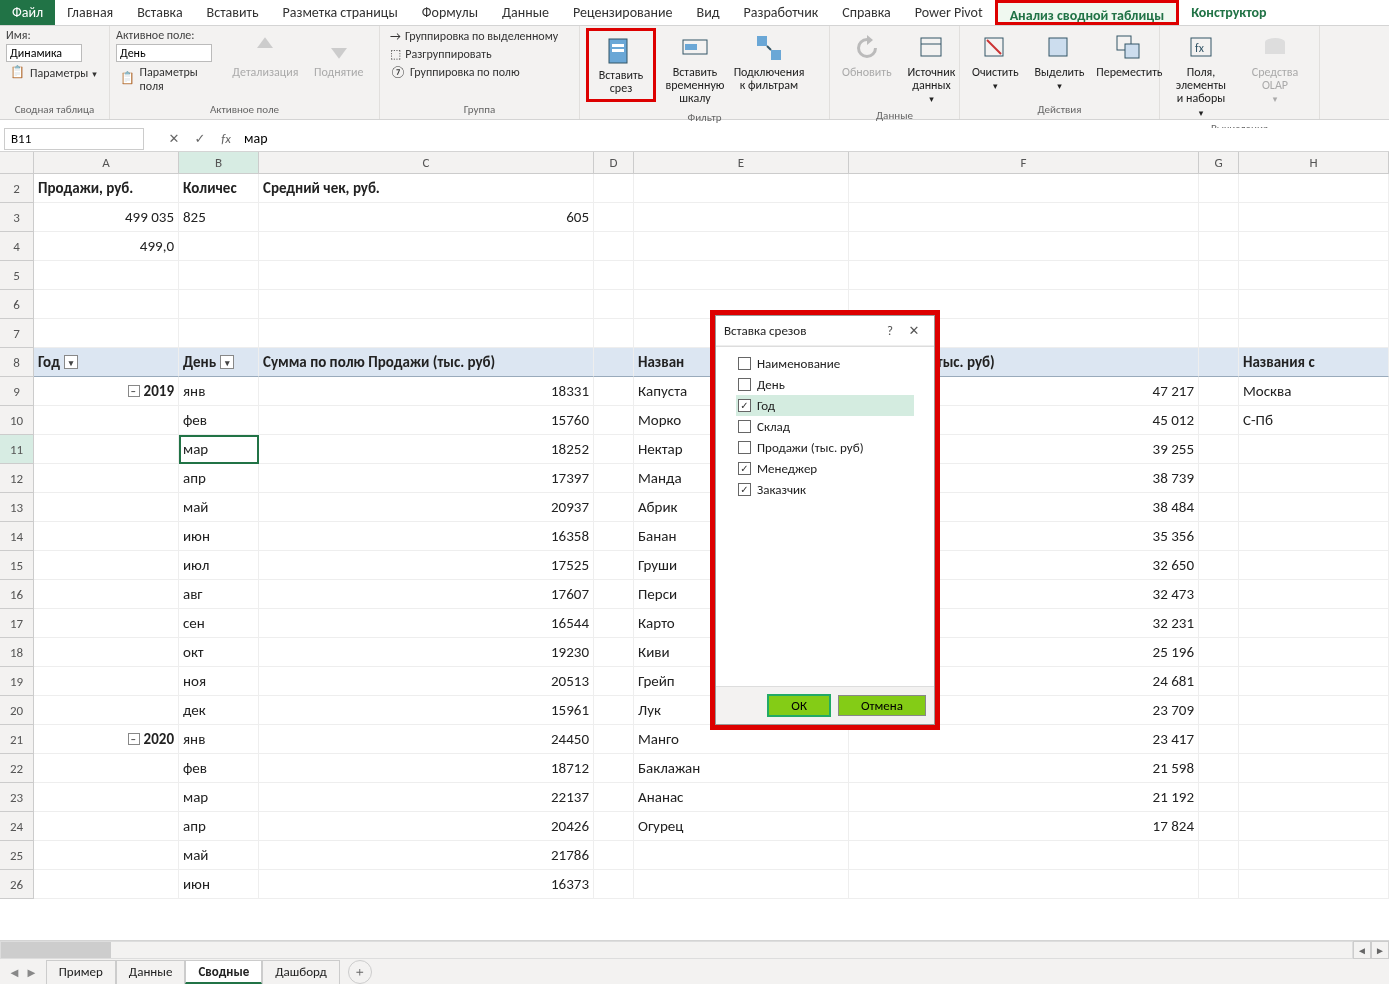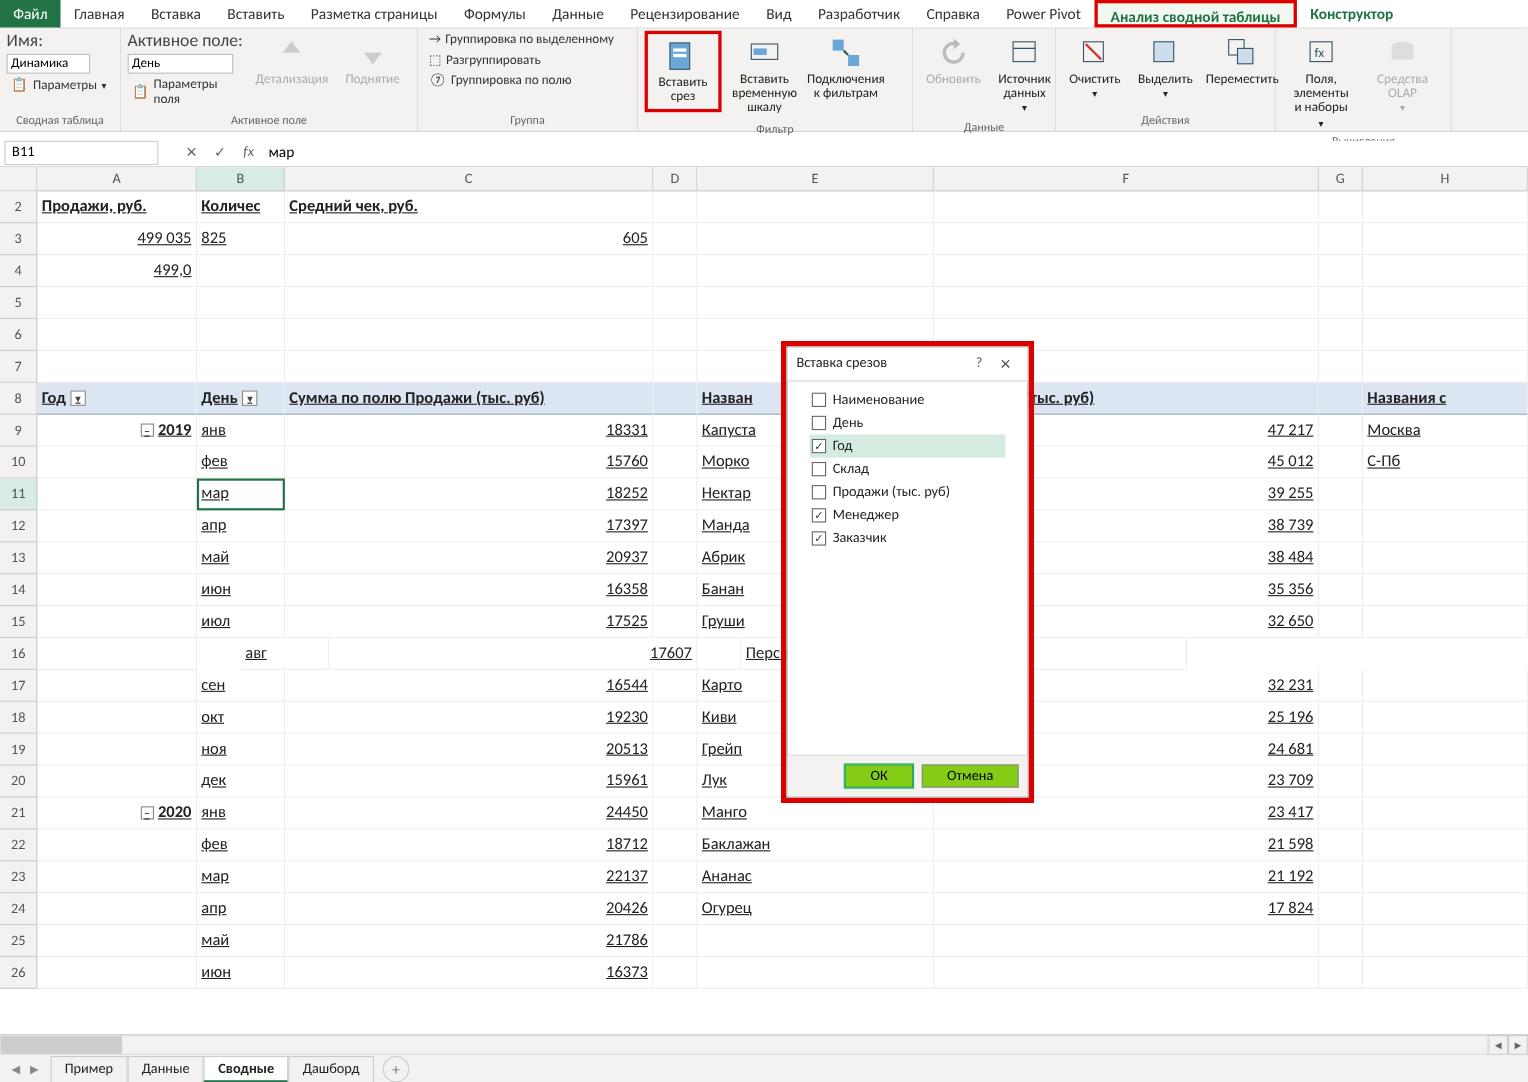--- a/index.html
+++ b/index.html
@@ -10,21 +10,21 @@
 .ribbon-tab { padding: 4px 12px; font-size: 14px; cursor: pointer; color: #333; }
 .ribbon-tab.file { background: #217346; color: #fff; }
 .ribbon-tab.active { color: #217346; font-weight: bold; border: 3px solid #d00; background: #f0f8f0; }
 .ribbon-tab.contextual { color: #217346; font-weight: 600; }
 
 
 .ribbon-body { display: flex; height: 94px; background: #f3f2f1; border-bottom: 1px solid #d4d4d4; }
 .rib-group { display: flex; flex-direction: column; border-right: 1px solid #e1dfdd; padding: 2px 6px; }
 .rib-group-content { flex: 1; display: flex; align-items: flex-start; gap: 4px; }
 .rib-group-label { font-size: 11px; color: #666; text-align: center; padding: 1px 0; }
-.rib-label { font-size: 16px; color: #444; }
+.rib-label { font-size: 12px; color: #444; }
 .rib-input { font-size: 12px; border: 1px solid #bbb; padding: 1px 3px; height: 18px; background: #fff; }
 .rib-btn-small { display: flex; align-items: center; gap: 4px; font-size: 12px; padding: 1px 4px; cursor: pointer; color: #333; }
 .rib-btn-big { display: flex; flex-direction: column; align-items: center; justify-content: center; gap: 2px; padding: 4px 6px; cursor: pointer; font-size: 12px; text-align: center; line-height: 1.1; width: 70px; }
 .rib-btn-big.disabled { color: #aaa; }
 .rib-btn-big.highlight { border: 3px solid #d00; }
 .rib-icon { width: 32px; height: 32px; display: inline-block; }
 .rib-icon-sm { width: 16px; height: 16px; display: inline-block; }
 .col-stack { display: flex; flex-direction: column; gap: 2px; }
 
 
@@ -36,21 +36,21 @@
 
 
 .grid-area { position: relative; height: 772px; overflow: hidden; }
 .col-headers { display: flex; position: absolute; top: 0; left: 0; height: 22px; background: #f3f2f1; }
 .row-headers { position: absolute; top: 22px; left: 0; width: 34px; background: #f3f2f1; }
 .corner { width: 34px; height: 22px; background: #f3f2f1; border-right: 1px solid #ccc; border-bottom: 1px solid #ccc; }
 .col-h { height: 22px; display: flex; align-items: center; justify-content: center; font-size: 13px; color: #555; border-right: 1px solid #ccc; border-bottom: 1px solid #ccc; background: #f3f2f1; }
 .col-h.sel { background: #d7ece3; }
 .row-h { width: 34px; height: 29px; display: flex; align-items: center; justify-content: center; font-size: 13px; color: #555; border-right: 1px solid #ccc; border-bottom: 1px solid #ccc; }
 .row-h.sel { background: #d7ece3; }
-.cells { position: absolute; top: 22px; left: 34px; text-decoration: underline; }
+.cells { position: absolute; top: 22px; left: 34px; }
 .cell-row { display: flex; height: 29px; }
 .cell { border-right: 1px solid #eee; border-bottom: 1px solid #eee; font-size: 15px; padding: 2px 4px; display: flex; align-items: center; overflow: hidden; white-space: nowrap; }
 .cell.bold { font-weight: bold; }
 .cell.right { justify-content: flex-end; }
 .cell.header-blue { background: #dce6f2; font-weight: bold; border-bottom: 1px solid #9ab; }
 .cell.active-cell { outline: 2px solid #217346; outline-offset: -2px; }
 .filter-drop { width: 14px; height: 14px; border: 1px solid #888; background: #fff; display: inline-flex; align-items: center; justify-content: center; margin-left: 4px; font-size: 9px; color: #444; }
 .collapse-btn { width: 12px; height: 12px; border: 1px solid #888; display: inline-flex; align-items: center; justify-content: center; font-size: 10px; margin-right: 4px; color: #444; background: #fff; }
 
 
@@ -450,24 +450,25 @@
         <div class="cell " style="width: 80px;">июл</div>
         <div class="cell right" style="width: 335px;">17525</div>
         <div class="cell " style="width: 40px;"></div>
         <div class="cell " style="width: 215px;">Груши</div>
         <div class="cell right" style="width: 350px;">32 650</div>
         <div class="cell " style="width: 40px;"></div>
         <div class="cell " style="width: 150px;"></div>
       </div>
       <div class="cell-row">
         <div class="cell " style="width: 145px;"></div>
-        <div class="cell " style="width: 80px; margin-left: 40px;">авг</div>
+        <div class="cell " style="width: 80px;">авг</div>
         <div class="cell right" style="width: 335px;">17607</div>
         <div class="cell " style="width: 40px;"></div>
         <div class="cell " style="width: 215px;">Перси</div>
+        <div class="cell right" style="width: 350px;">32 473</div>
         <div class="cell " style="width: 40px;"></div>
         <div class="cell " style="width: 150px;"></div>
       </div>
       <div class="cell-row">
         <div class="cell " style="width: 145px;"></div>
         <div class="cell " style="width: 80px;">сен</div>
         <div class="cell right" style="width: 335px;">16544</div>
         <div class="cell " style="width: 40px;"></div>
         <div class="cell " style="width: 215px;">Карто</div>
         <div class="cell right" style="width: 350px;">32 231</div>

